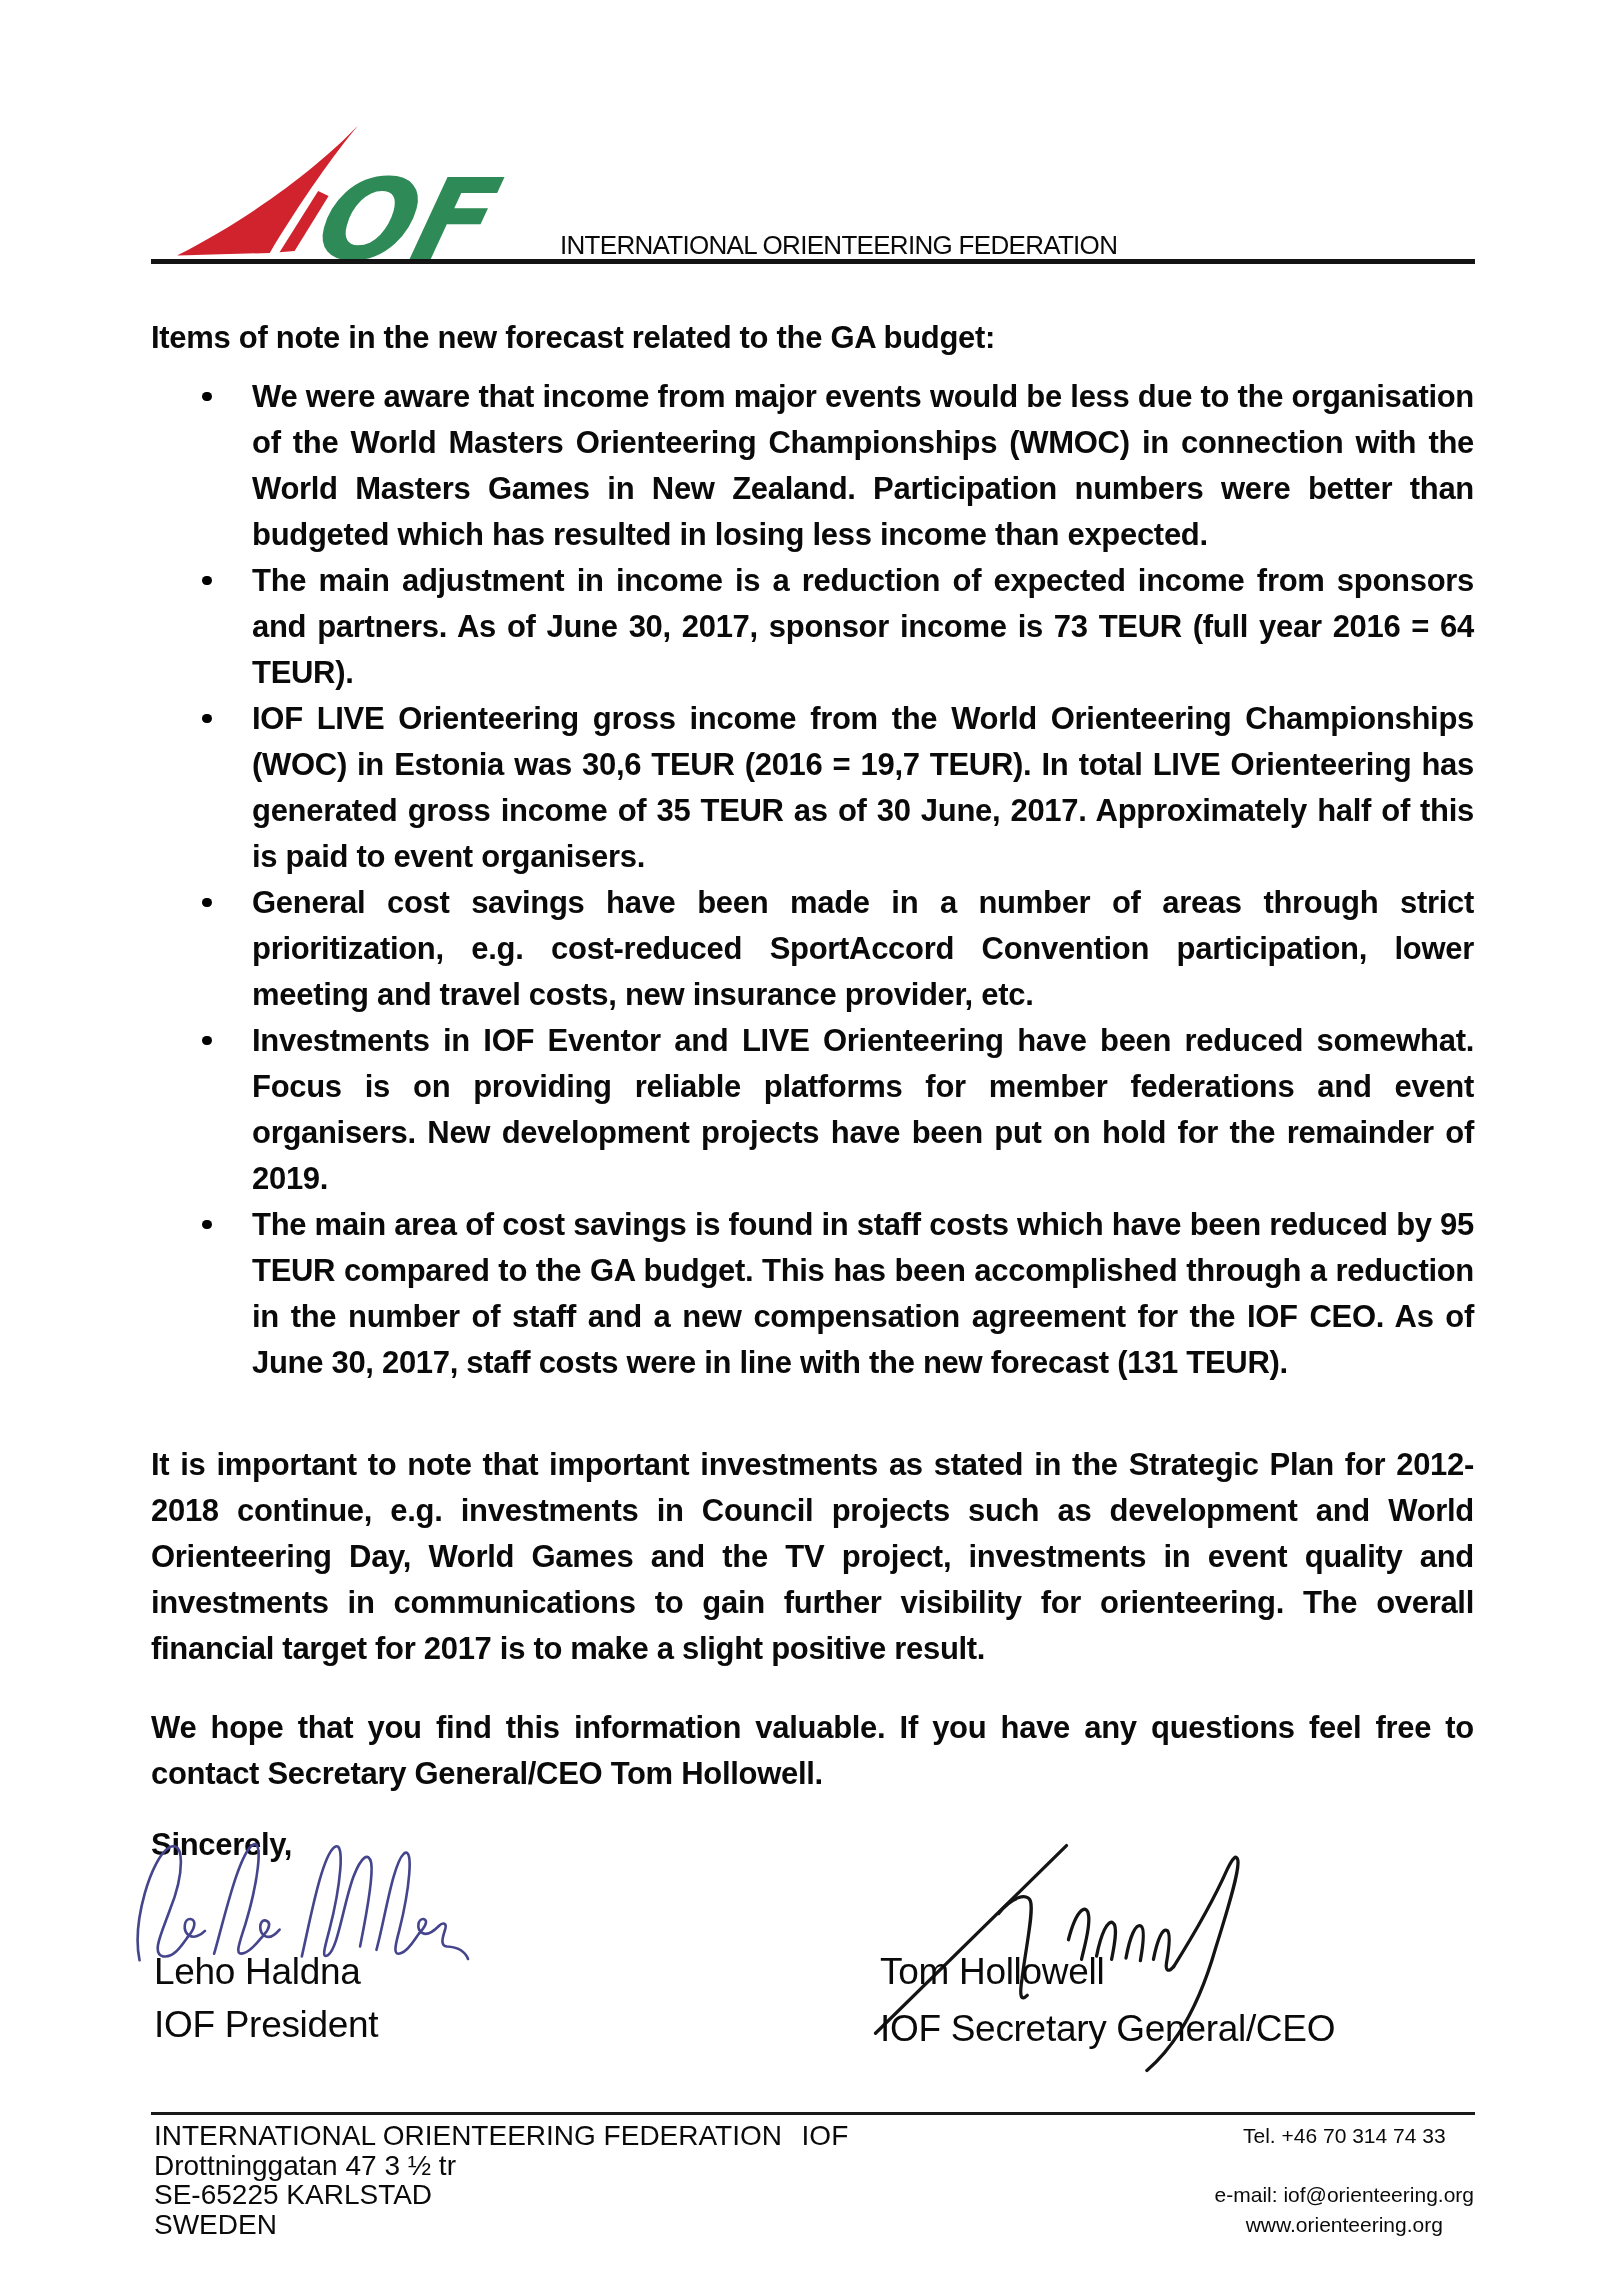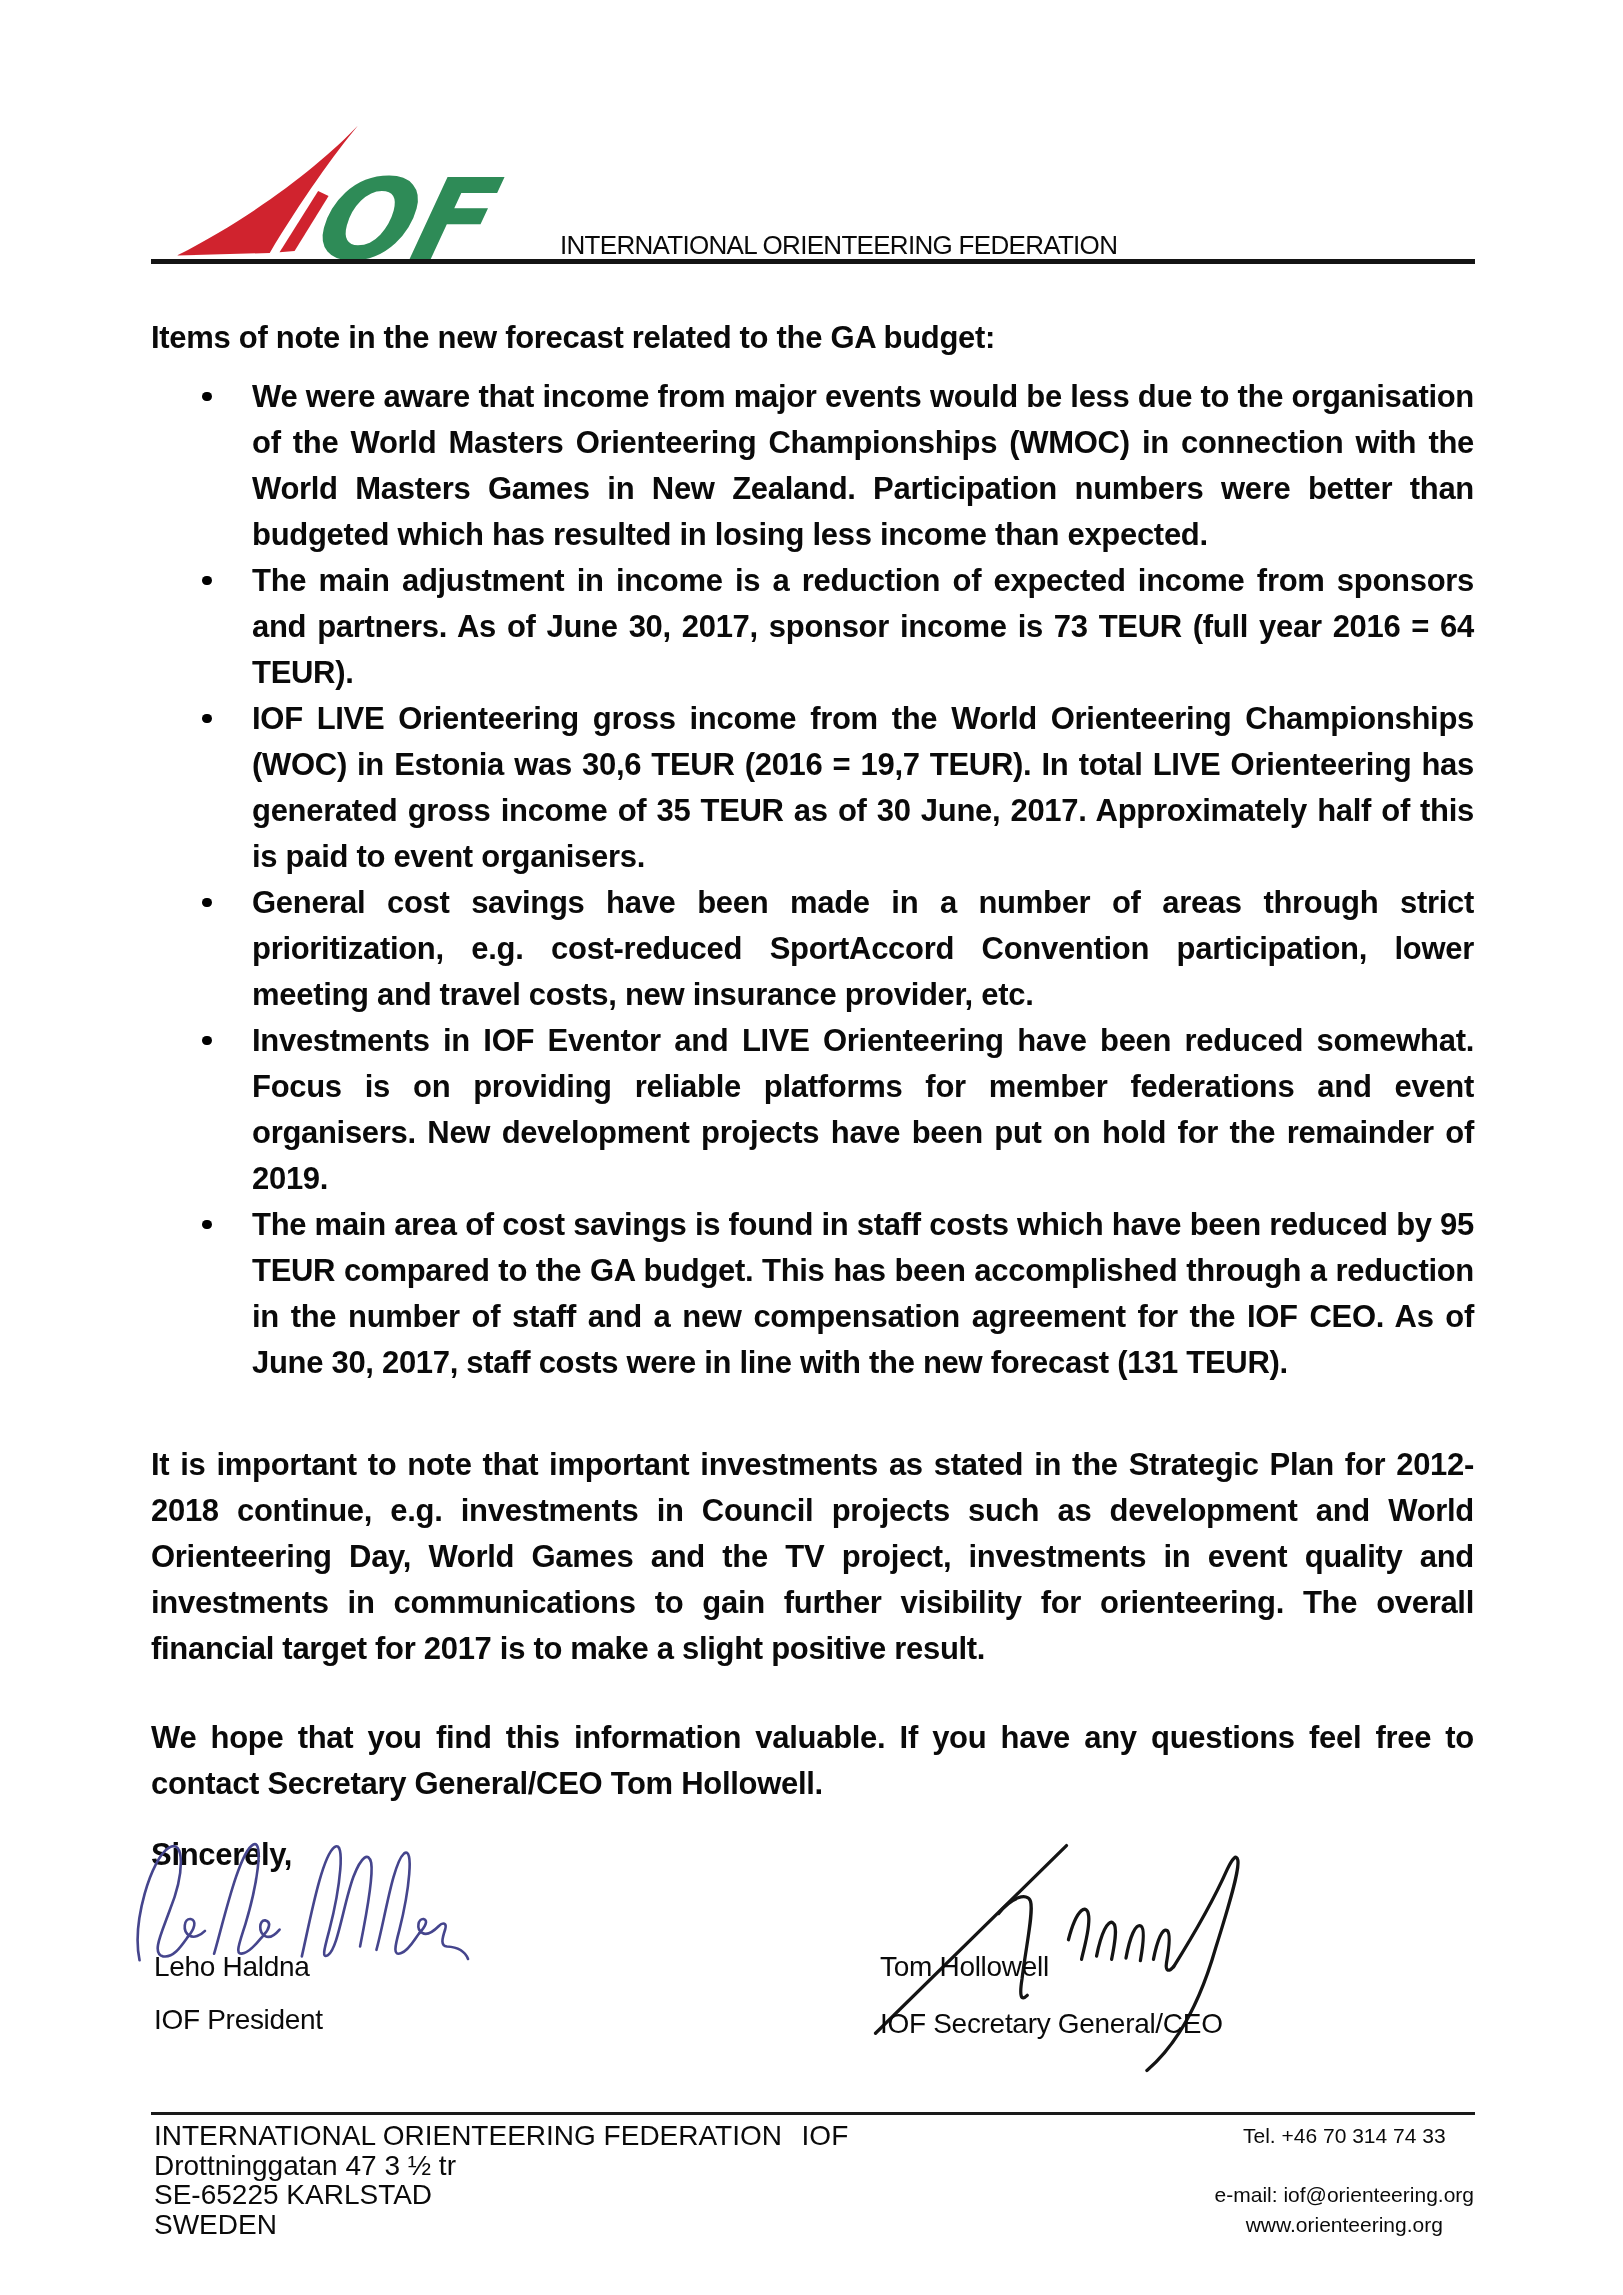--- a/index.html
+++ b/index.html
@@ -30,26 +30,26 @@
   }
   .content p { text-align:justify; }
   p.intro { text-align:left; margin-bottom:13px; }
   ul.notes { list-style:none; padding-left:101px; }
   ul.notes li { position:relative; text-align:justify; }
   ul.notes li::before {
     content:""; position:absolute; left:-50px; top:17.7px;
     width:9.8px; height:9.8px; border-radius:50%; background:#000;
   }
   p.strategic { margin-top:56px; }
-  p.contact   { margin-top:43px; }
+  p.contact   { margin-top:33px; }
   p.closing   { margin-top:25px; text-align:left; }
   
   .sig-svg { position:absolute; }
   .sig-name, .sig-title {
-    position:absolute; font-size:28px; letter-spacing:-0.3px; color:#0a0a0a; white-space:nowrap;
+    position:absolute; font-size:37px; letter-spacing:-0.3px; color:#0a0a0a; white-space:nowrap;
   }
   
   .footer-rule {
     position:absolute; left:151px; top:2112px; width:1324px; height:2.6px;
     background:#1a1a1a;
   }
   .footer-left {
     position:absolute; left:154px; top:2121px;
     font-size:28px; line-height:29.5px; color:#0a0a0a;
   }

